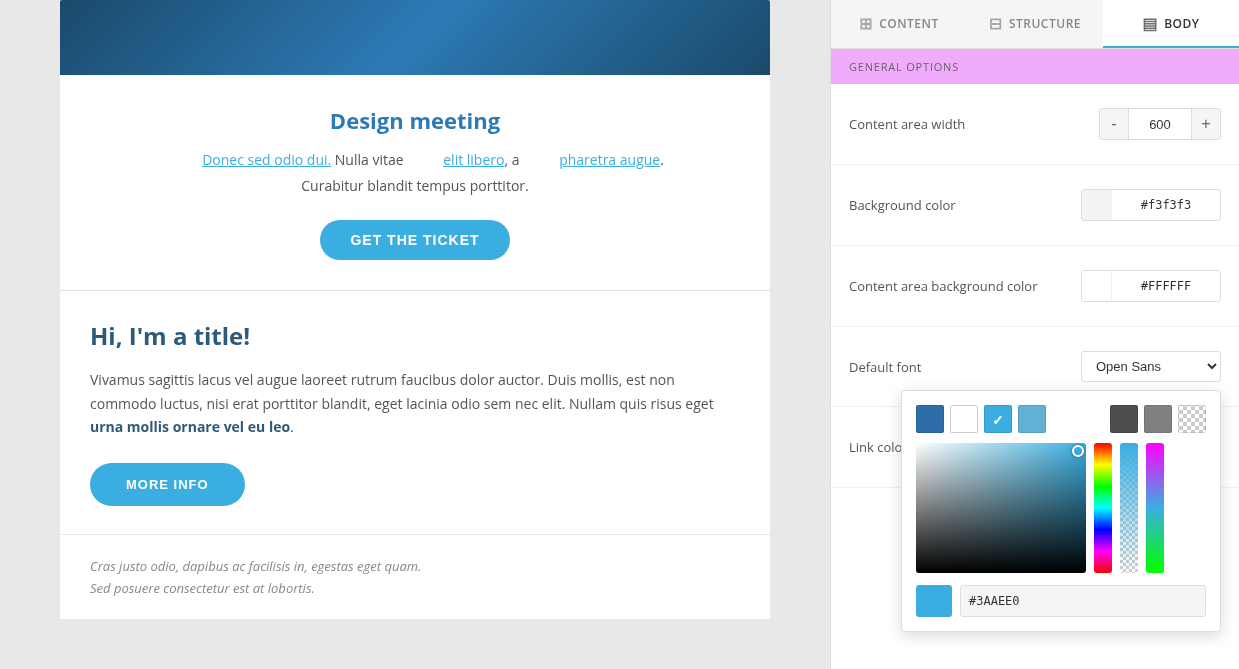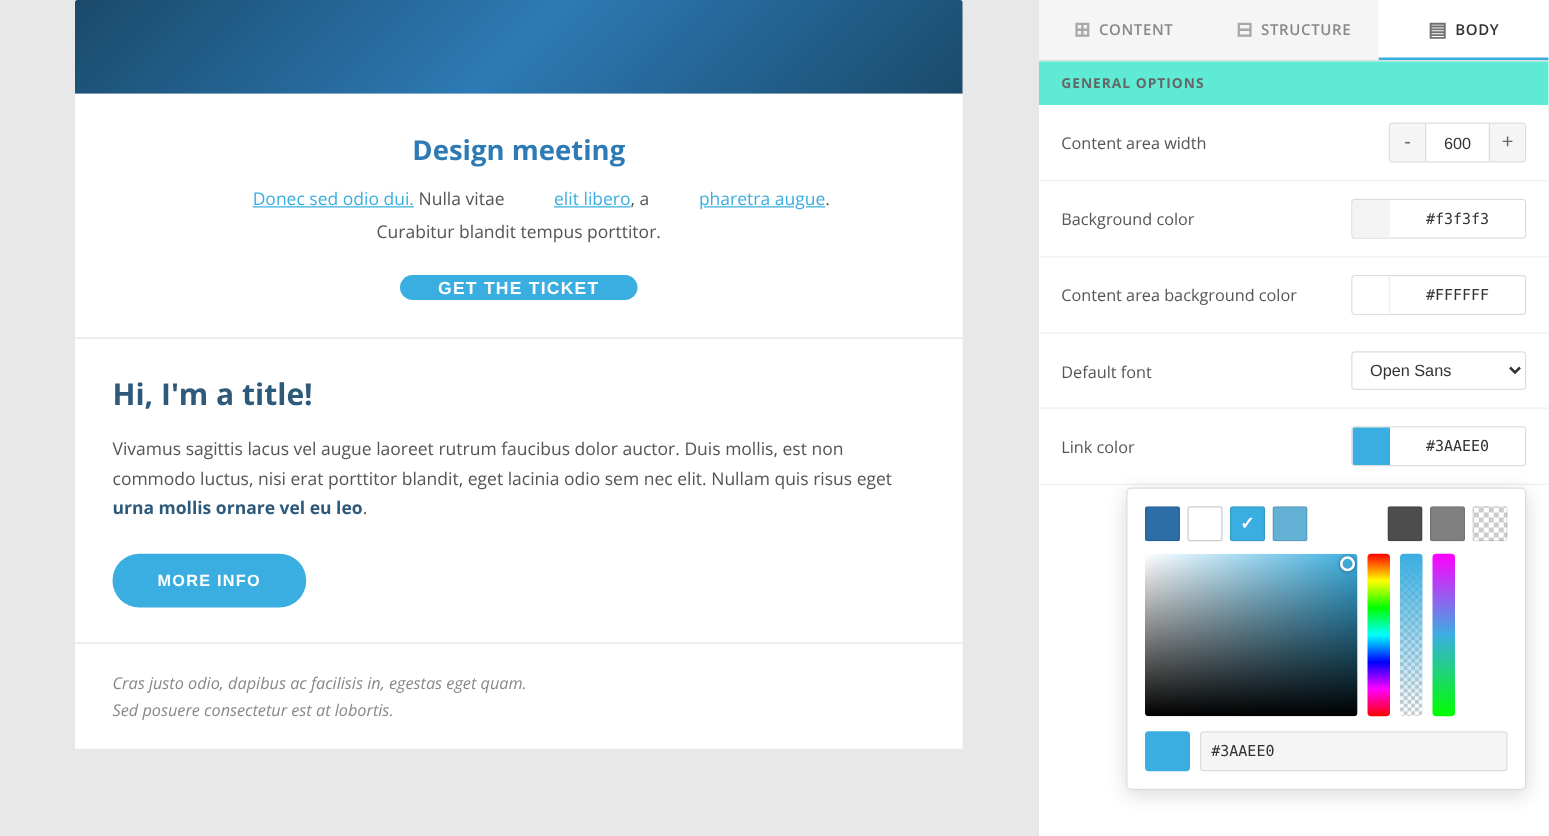--- a/index.html
+++ b/index.html
@@ -46,21 +46,21 @@
       color: #3AAEE0;
       text-decoration: underline;
       margin-left: 36px;
     }
 
     .email-btn {
       display: inline-block;
       background: #3AAEE0;
       color: #fff;
       border-radius: 25px;
-      padding: 2px 30px;
+      padding: 12px 30px;
       font-size: 14px;
       font-weight: 700;
       letter-spacing: 1px;
       margin-top: 18px;
       text-transform: uppercase;
       border: none;
       cursor: pointer;
     }
 
     .email-content {
@@ -157,33 +157,33 @@
       opacity: 0.7;
     }
 
     .settings-body {
       flex: 1;
       overflow-y: auto;
       padding: 0;
     }
 
     .section-header {
-      background: #5eead4;
+      background: #f0abfc;
       padding: 10px 18px;
       font-size: 11px;
-      font-weight: 700;
+      font-weight: 400;
       color: #666;
       letter-spacing: 0.8px;
       text-transform: uppercase;
     }
 
     .settings-row {
       display: flex;
       align-items: center;
-      padding: 14px 18px;
+      padding: 24px 18px;
       border-bottom: 1px solid #f0f0f0;
     }
 
     .settings-label {
       flex: 1;
       font-size: 13px;
       color: #555;
     }
 
     .settings-control {
@@ -207,21 +207,21 @@
       border: none;
       cursor: pointer;
       font-size: 16px;
       color: #666;
       display: flex;
       align-items: center;
       justify-content: center;
     }
 
     .num-input {
-      width: 52px;
+      width: 64px;
       height: 30px;
       border: none;
       border-left: 1px solid #ddd;
       border-right: 1px solid #ddd;
       text-align: center;
       font-size: 13px;
       color: #333;
       outline: none;
     }
 

